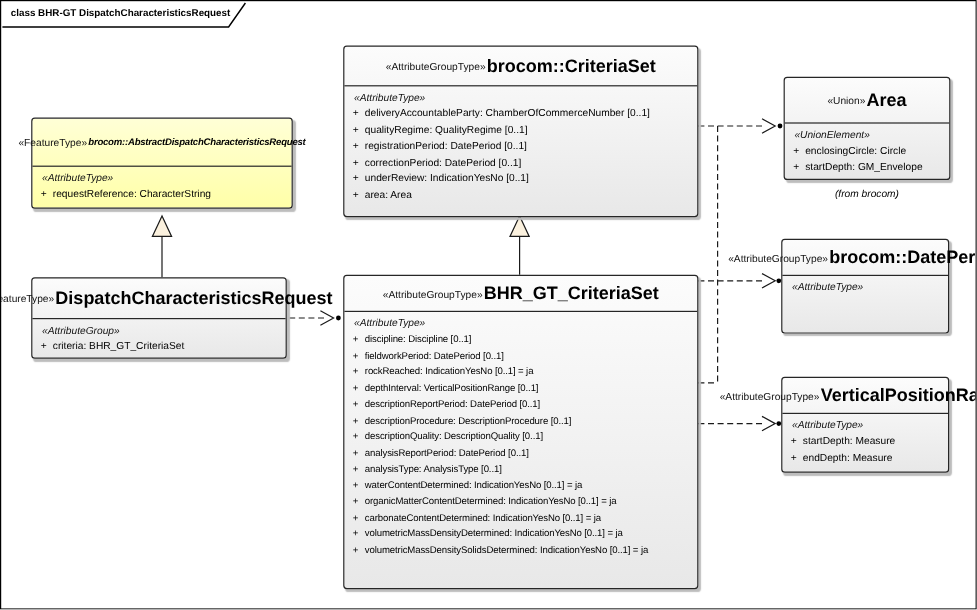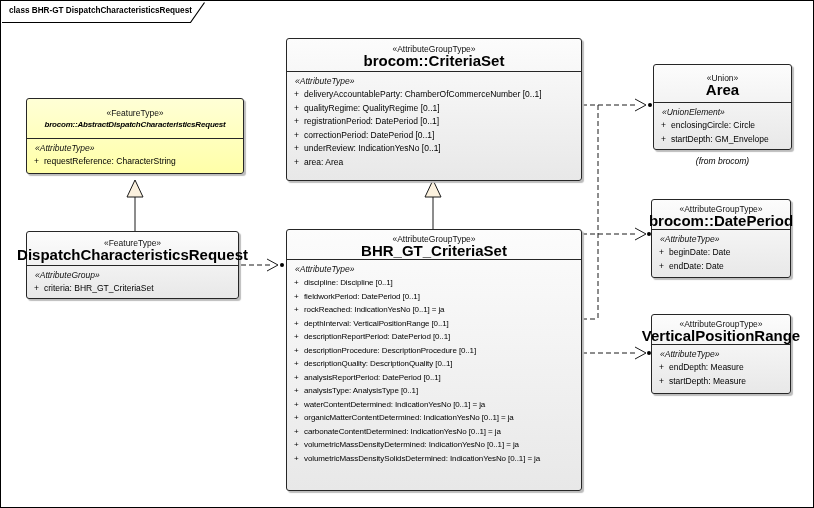--- a/index.html
+++ b/index.html
@@ -3,21 +3,21 @@
 <meta charset="utf-8">
 <style>
   html,body{margin:0;padding:0;background:#ffffff;font-family:"Liberation Sans",sans-serif;}
   #canvas{position:relative;width:814px;height:508px;box-sizing:border-box;border:1px solid #000;background:#fff;overflow:hidden;}
   #connectors{position:absolute;left:0;top:0;width:814px;height:508px;pointer-events:none;z-index:0;}
   .frame-tab-label{position:absolute;left:8px;top:5px;font-size:8.2px;font-weight:bold;color:#000;z-index:2;white-space:nowrap;}
   .uml-box{position:absolute;box-sizing:border-box;border:1px solid #262626;border-radius:3px;
            background:linear-gradient(180deg,#fcfcfc 0%,#e8e8e8 100%);
            box-shadow:2px 2px 1px #bdbdbd;z-index:1;}
   .uml-box.yellow{background:linear-gradient(180deg,#ffffd6 0%,#ffffa8 100%);}
-  .box-header{display:flex;flex-direction:column;justify-content:center;align-items:center;
+  .box-header{display:flex;flex-direction:row;justify-content:center;align-items:center;
               border-bottom:1px solid #262626;box-sizing:border-box;gap:1px;}
   .stereotype{font-size:8.5px;color:#111;line-height:10px;}
   .box-name{font-size:15px;font-weight:bold;color:#000;line-height:11px;white-space:nowrap;}
   .box-name.italic{font-style:italic;}
   .box-name.small-name{font-size:8px;letter-spacing:-0.2px;}
   .box-body{padding-top:2px;}
   .section-label{font-size:8.5px;color:#111;margin:2px 0 2px 8px;line-height:10px;font-style:italic;}
   .attr-row{line-height:13.5px;font-size:8.5px;white-space:nowrap;color:#000;}
   .plus{display:inline-block;width:10px;margin-left:7px;text-align:left;}
   .box--bhr .attr-row{font-size:8px;letter-spacing:-0.1px;line-height:13.5px;}
@@ -159,34 +159,30 @@
   </div>
   <div class="note-text" style="left:652px;top:155px;width:139px;">(from brocom)</div>
 
   <div class="uml-box" style="left:650px;top:198px;width:140px;height:79px;">
     <div class="box-header" style="height:30px;">
       <div class="stereotype">«AttributeGroupType»</div>
       <div class="box-name">brocom::DatePeriod</div>
     </div>
     <div class="box-body">
       <div class="section-label">«AttributeType»</div>
-      <div>
-          <div class="attr-row"><span class="plus">+</span><span class="attr-text">beginDate: Date</span></div>
-          <div class="attr-row"><span class="plus">+</span><span class="attr-text">endDate: Date</span></div>
-        </div>
     </div>
   </div>
 
   <div class="uml-box" style="left:650px;top:313px;width:140px;height:80px;">
     <div class="box-header" style="height:30px;">
       <div class="stereotype">«AttributeGroupType»</div>
       <div class="box-name">VerticalPositionRange</div>
     </div>
     <div class="box-body">
       <div class="section-label">«AttributeType»</div>
       <div>
+          <div class="attr-row"><span class="plus">+</span><span class="attr-text">startDepth: Measure</span></div>
           <div class="attr-row"><span class="plus">+</span><span class="attr-text">endDepth: Measure</span></div>
-          <div class="attr-row"><span class="plus">+</span><span class="attr-text">startDepth: Measure</span></div>
         </div>
     </div>
   </div>
 
 </div>
 
 </body></html>

